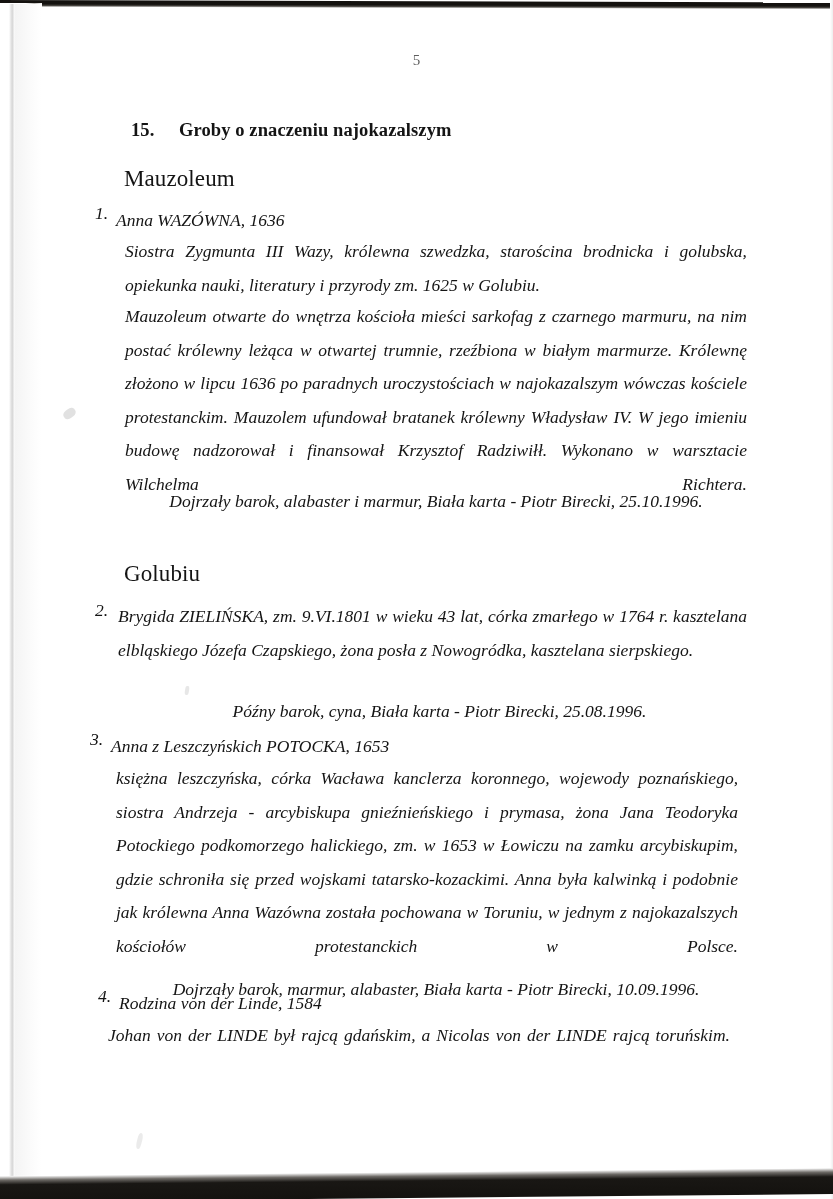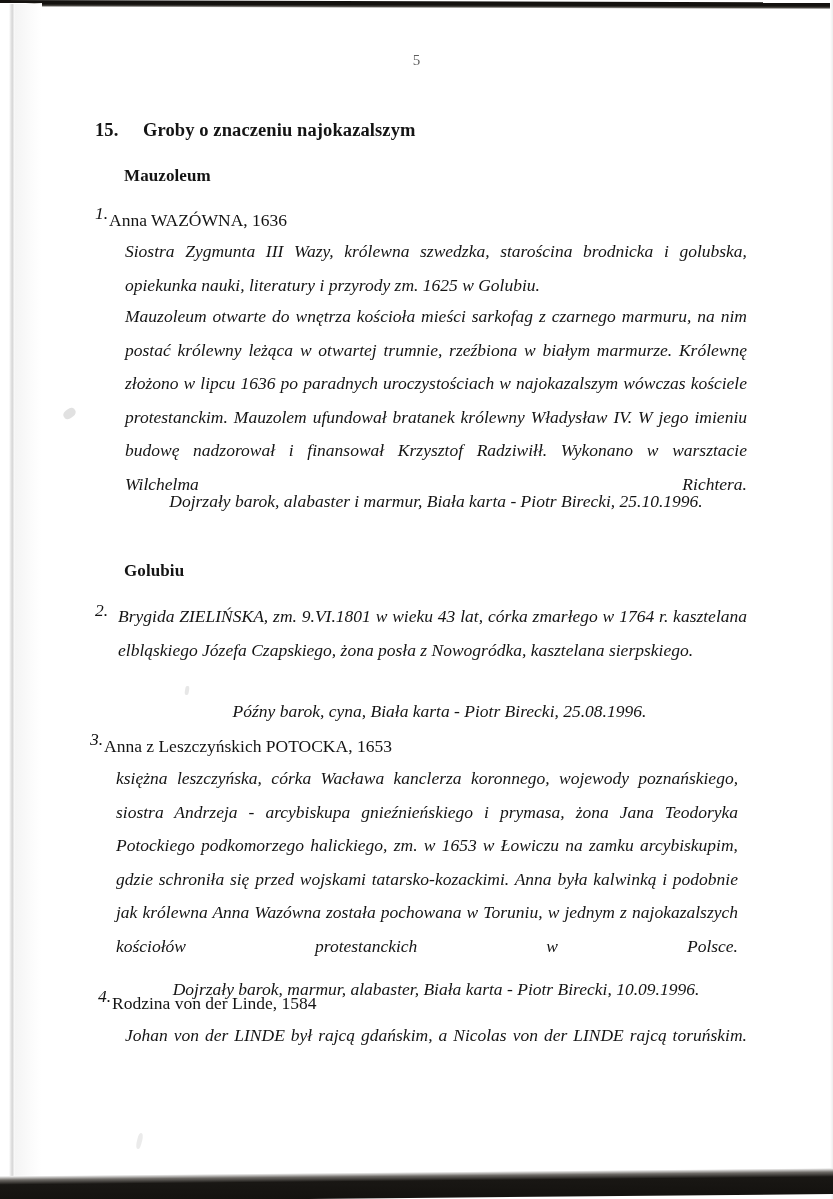--- a/index.html
+++ b/index.html
@@ -104,44 +104,45 @@
     width: 833px;
   }
 
   .section-head {
     position: absolute;
     font-weight: bold;
     font-size: 18.5px;
     letter-spacing: .1px;
     white-space: nowrap;
   }
-  .section-head .num { display: inline-block; width: 48px; }
+  .section-head .num { display: inline-block; width: 48px; margin-left: 36px; }
 
   .sub-head {
     position: absolute;
-    font-weight: bold;
-    font-size: 17px;
+    font-weight: normal;
+    font-size: 23px;
     letter-spacing: .1px;
   }
 
   .entry {
     position: absolute;
     left: 95px;
     width: 652px;
   }
   .entry .marker {
     position: absolute;
     left: 0;
     top: 0;
     width: 26px;
     font-style: italic;
     font-size: 17.5px;
   }
   .entry .title-line {
-    margin-left: 14px;
+    margin-left: 21px;
+    font-style: italic;
     font-size: 17.5px;
     line-height: 34px;
     white-space: nowrap;
   }
 
   .para {
     position: absolute;
     font-style: italic;
     font-size: 17.5px;
     line-height: 33.6px;
@@ -223,18 +224,18 @@
 
     <div class="para nojust" style="left:125px; top:973px; width:622px;">
       <p>Dojrzały barok, marmur, alabaster, Biała karta - Piotr Birecki, 10.09.1996.</p>
     </div>
 
     <div class="entry" style="left:98px; top:986px;">
       <span class="marker">4.</span>
       <div class="title-line">Rodzina von der Linde, 1584</div>
     </div>
 
-    <div class="para full" style="left:125px; top:1019px; width:622px;">
+    <div class="para full" style="left:108px; top:1019px; width:622px;">
       <p>Johan von der LINDE był rajcą gdańskim, a Nicolas von der LINDE rajcą toruńskim.</p>
     </div>
 
   </div>
 </div>
 
 </body></html>

